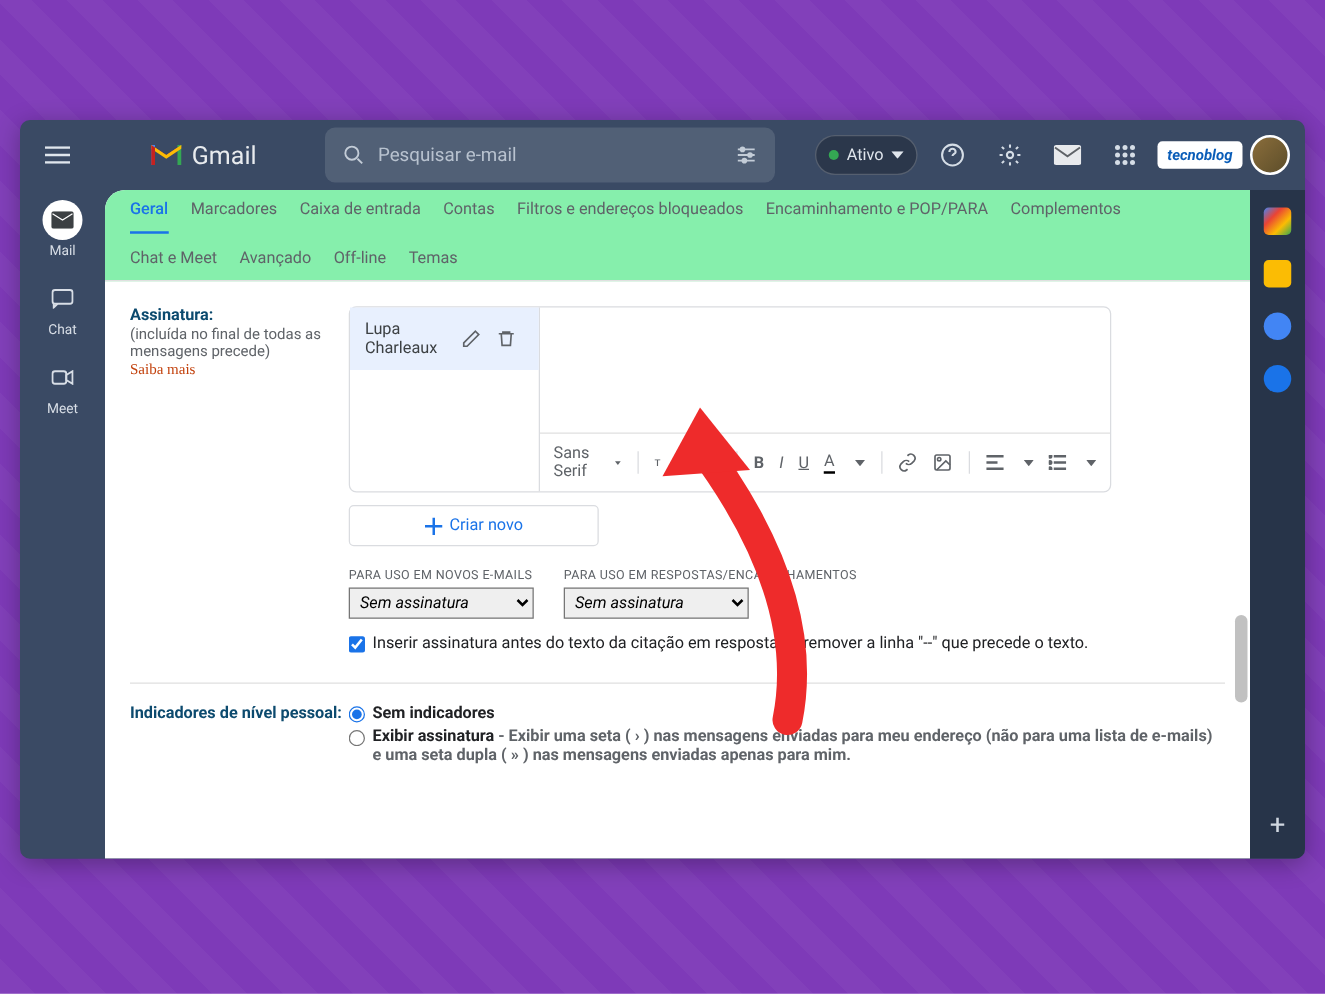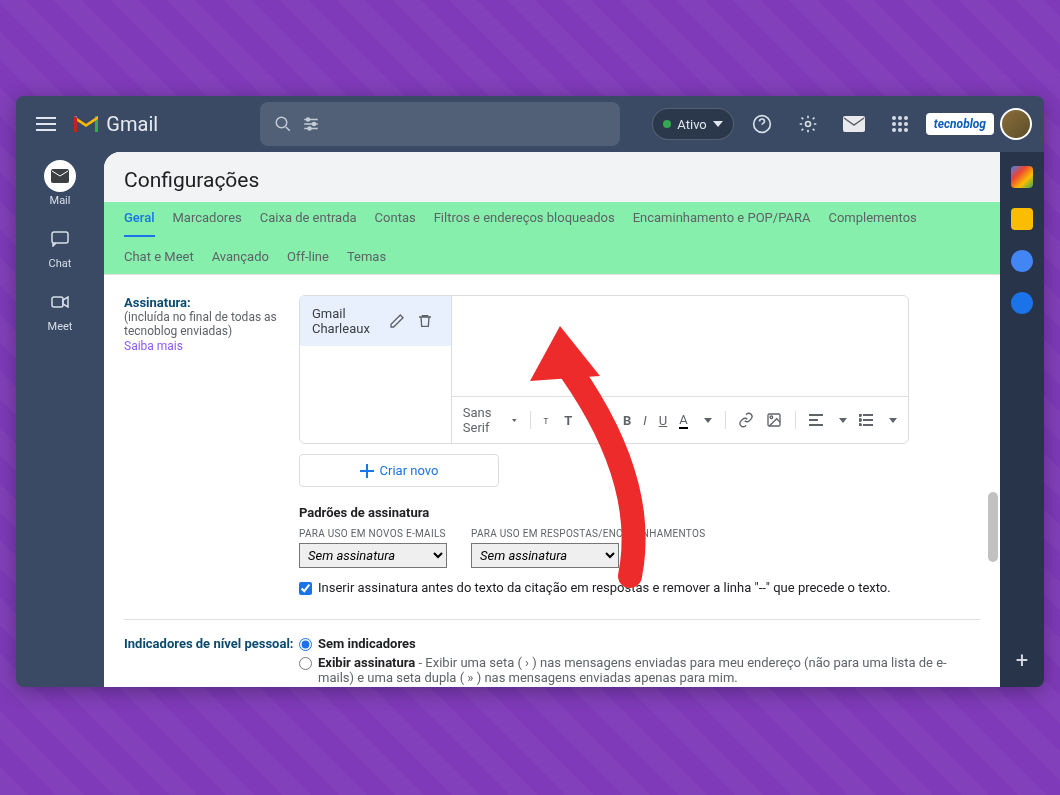--- a/index.html
+++ b/index.html
@@ -1,50 +1,50 @@
 <!DOCTYPE html>
 <html><head>
 <meta charset="utf-8">
 <style>
 * { margin: 0; padding: 0; box-sizing: border-box; font-family: 'Google Sans', Roboto, Arial, sans-serif; }
 body { background: #7e3ab8; width: 1060px; height: 795px; overflow: hidden; position: relative; }
 .bg-pattern { position: absolute; inset: 0; background: repeating-linear-gradient(45deg, rgba(255,255,255,0.03) 0 20px, transparent 20px 40px); }
 .window { position: absolute; top: 96px; left: 16px; right: 16px; bottom: 108px; background: #3a4a64; border-radius: 8px; overflow: hidden; display: flex; flex-direction: column; box-shadow: 0 4px 20px rgba(0,0,0,0.3); }
 .topbar { height: 56px; display: flex; align-items: center; padding: 0 12px; gap: 8px; }
 .hamburger { width: 48px; height: 48px; display: flex; align-items: center; justify-content: center; color: #e0e6ed; cursor: pointer; border-radius: 50%; }
-.logo-area { display: flex; align-items: center; gap: 6px; min-width: 180px; }
+.logo-area { display: flex; align-items: center; gap: 6px; min-width: 180px; justify-content: center; }
 .gmail-icon { width: 28px; height: 22px; position: relative; }
 .gmail-icon svg { width: 100%; height: 100%; }
 .gmail-text { color: #e8ebee; font-size: 20px; font-weight: 400; }
 .search-box { flex: 0 0 360px; height: 44px; background: rgba(255,255,255,0.12); border-radius: 8px; display: flex; align-items: center; padding: 0 14px; gap: 10px; }
 .search-box input { flex: 1; background: none; border: none; outline: none; color: #e0e6ed; font-size: 15px; }
 .search-box input::placeholder { color: #b8c2cf; }
 .search-icon, .tune-icon { color: #c3ccd7; display:flex; align-items:center; }
 .status-chip { margin-left: 24px; height: 32px; background: rgba(0,0,0,0.25); border: 1px solid rgba(255,255,255,0.2); border-radius: 16px; display: flex; align-items: center; padding: 0 10px; gap: 6px; color: #e0e6ed; font-size: 13px; cursor:pointer; }
 .status-dot { width: 8px; height: 8px; border-radius: 50%; background: #34a853; }
 .top-icons { margin-left: auto; display: flex; align-items: center; gap: 6px; }
 .top-icon-btn { width: 40px; height: 40px; display: flex; align-items: center; justify-content: center; color: #d5dde6; cursor: pointer; border-radius: 50%; }
 .brand-pill { background: #fff; color: #0a5db8; font-weight: 700; font-size: 12px; padding: 4px 8px; border-radius: 4px; font-style: italic; }
 .avatar { width: 32px; height: 32px; border-radius: 50%; background: linear-gradient(135deg,#8a6d3b,#5d4e2a); border: 2px solid #fff; }
 .main-row { flex: 1; display: flex; overflow: hidden; }
-.leftrail { width: 88px; display: flex; flex-direction: column; align-items: center; padding-top: 8px; gap: 16px; }
+.leftrail { width: 68px; display: flex; flex-direction: column; align-items: center; padding-top: 8px; gap: 16px; }
 .rail-item { display: flex; flex-direction: column; align-items: center; gap: 2px; color: #d8dee6; font-size: 11px; cursor:pointer; }
 .rail-icon { width: 32px; height: 32px; border-radius: 16px; display: flex; align-items: center; justify-content: center; }
 .rail-icon.active { background: #fff; color: #3c4043; }
 .content { flex: 1; background: #fff; border-top-left-radius: 16px; display: flex; flex-direction: column; overflow: hidden; position:relative; }
 .settings-title { padding: 16px 20px 10px; font-size: 21px; color: #202124; background:#f1f3f4; border-top-left-radius:16px; }
 .tabs { display: flex; flex-wrap: wrap; padding: 0 20px; border-bottom: 1px solid #e0e0e0; gap: 4px 18px; font-size: 13px; background:#86efac; }
 .tab { padding: 8px 0 10px; color: #5f6368; cursor: pointer; }
 .tab.active { color: #1a73e8; border-bottom: 2px solid #1a73e8; font-weight: 500; }
 .settings-body { flex: 1; overflow-y: auto; padding: 14px 20px; font-size: 13px; color: #202124; }
 .setting-row { display: flex; padding: 6px 0 14px; }
 .setting-label { width: 175px; flex-shrink: 0; }
 .setting-label .title { font-weight: 700; color: #0c4a6e; }
 .setting-label .sub { color: #5f6368; font-size: 12px; }
-.setting-label a { color: #8b5cf6; text-decoration: none; font-size: 12px; }
+.setting-label a { color: #c2410c; text-decoration: none; font-size: 12px; font-family: Liberation Serif, serif; }
 .setting-value { flex: 1; }
 .sig-panel { border: 1px solid #dadce0; border-radius: 6px; display: flex; width: 610px; }
 .sig-list { width: 200px; border-right: 1px solid #dadce0; }
 .sig-item { display: flex; align-items: center; padding: 10px 12px; background: #e8f0fe; font-size: 13px; }
 .sig-item-name { flex: 1; color: #3c4043; }
 .sig-item-btn { width: 28px; height: 28px; display: flex; align-items: center; justify-content: center; color: #5f6368; cursor: pointer; }
 .sig-editor { flex: 1; display: flex; flex-direction: column; }
 .sig-canvas { flex: 1; min-height: 100px; }
 .sig-toolbar-outer { padding: 6px 8px; border-top: 1px solid #e0e0e0; }
 .sig-toolbar { display: flex; align-items: center; gap: 6px; color: #5f6368; font-size: 13px; }
@@ -54,21 +54,21 @@
 .defaults { margin-top: 18px; }
 .defaults-title { font-weight: 700; margin-bottom: 8px; }
 .defaults-row { display: flex; gap: 24px; }
 .defaults-col label { display: block; font-size: 10px; color: #5f6368; text-transform: uppercase; margin-bottom: 4px; letter-spacing: .3px; }
 .defaults-col select { width: 148px; padding: 3px 4px; font-size: 13px; border: 1px solid #767676; background:#efefef;font-style:italic; }
 .checkbox-row { margin-top: 12px; display: flex; align-items: flex-start; gap: 6px; }
 .checkbox-row input { margin-top: 2px; accent-color:#1a73e8; }
 .radio-row { display: flex; align-items: flex-start; gap: 6px; margin-bottom: 4px; }
 .radio-row input { margin-top: 2px; accent-color:#1a73e8; }
 .radio-row .opt-title { font-weight: 700; }
-.radio-row .opt-desc { color: #5f6368; }
+.radio-row .opt-desc { color: #5f6368; font-weight: bold; }
 .section-hr { border-top: 1px solid #e0e0e0; margin: 10px 0; }
 .rightrail { width: 44px; background: #273449; display: flex; flex-direction: column; align-items: center; padding-top: 14px; gap: 20px; }
 .rr-item { width: 22px; height: 22px; border-radius: 4px; cursor:pointer; }
 .rr-plus { color: #d0d7e0; font-size: 22px; margin-top: auto; margin-bottom: 14px; cursor:pointer; }
 .scroll-indicator { position: absolute; right: 2px; top: 340px; width: 10px; height: 70px; background: #c1c1c1; border-radius: 5px; }
 .annotation-arrow { position: absolute; top: 296px; left: 500px; pointer-events: none; z-index: 100; }
 svg { display: block; }
 </style>
 </head>
 <body>
@@ -94,20 +94,21 @@
       </span>
       <span class="gmail-text">Gmail</span>
     </div>
     <div class="search-box">
       <span class="search-icon">
         <svg width="18" height="18" viewBox="0 0 24 24" fill="none" stroke="#c3ccd7" stroke-width="2">
             <circle cx="10" cy="10" r="7"></circle>
             <path d="M21 21l-5-5"></path>
           </svg>
       </span>
+      <input type="text" placeholder="Pesquisar e-mail" style="">
       <span class="tune-icon">
         <svg width="18" height="18" viewBox="0 0 24 24" fill="none" stroke="#c3ccd7" stroke-width="2">
             <path d="M3 6h18M3 12h18M3 18h18"></path>
             <circle cx="8" cy="6" r="2" fill="#c3ccd7"></circle>
             <circle cx="16" cy="12" r="2" fill="#c3ccd7"></circle>
             <circle cx="10" cy="18" r="2" fill="#c3ccd7"></circle>
           </svg>
       </span>
     </div>
     <div class="status-chip">
@@ -179,47 +180,46 @@
             <svg width="18" height="12" viewBox="0 0 18 12" fill="none" stroke="#d8dee6" stroke-width="1.5">
               <rect x="1" y="1" width="11" height="10" rx="2"></rect>
               <path d="M12 4l5-3v10l-5-3z"></path>
             </svg>
           </span>
         <span>Meet</span>
       </div>
     </div>
 
     <div class="content">
-      <div class="settings-title">Configurações</div>
       <div class="tabs">
         <span class="tab active">Geral</span>
         <span class="tab">Marcadores</span>
         <span class="tab">Caixa de entrada</span>
         <span class="tab">Contas</span>
         <span class="tab">Filtros e endereços bloqueados</span>
         <span class="tab">Encaminhamento e POP/PARA</span>
         <span class="tab">Complementos</span>
         <span class="tab">Chat e Meet</span>
         <span class="tab">Avançado</span>
         <span class="tab">Off-line</span>
         <span class="tab">Temas</span>
       </div>
 
       <div class="settings-body">
         <div class="setting-row">
           <div class="setting-label">
             <div class="title">Assinatura:</div>
-            <div class="sub">(incluída no final de todas as tecnoblog enviadas)</div>
+            <div class="sub">(incluída no final de todas as mensagens precede)</div>
             <a href="#">Saiba mais</a>
           </div>
           <div class="setting-value">
             <div class="sig-panel">
               <div class="sig-list">
                 <div class="sig-item">
-                  <span class="sig-item-name">Gmail Charleaux</span>
+                  <span class="sig-item-name">Lupa Charleaux</span>
                   <span class="sig-item-btn">
                       <svg width="16" height="16" viewBox="0 0 24 24" fill="none" stroke="#5f6368" stroke-width="2">
                         <path d="M17 3l4 4L7 21H3v-4z"></path>
                       </svg>
                     </span>
                   <span class="sig-item-btn">
                       <svg width="16" height="16" viewBox="0 0 24 24" fill="none" stroke="#5f6368" stroke-width="2">
                         <path d="M3 6h18M8 6V4h8v2M6 6l1 14h10l1-14"></path>
                       </svg>
                     </span>
@@ -296,21 +296,20 @@
                 </div>
               </div>
             </div>
             <div class="create-new">
               <svg width="14" height="14" viewBox="0 0 14 14" stroke="#1a73e8" stroke-width="2">
                   <path d="M7 0v14M0 7h14"></path>
                 </svg>
               <span>Criar novo</span>
             </div>
             <div class="defaults">
-              <div class="defaults-title">Padrões de assinatura</div>
               <div class="defaults-row">
                 <div class="defaults-col">
                   <label>PARA USO EM NOVOS E-MAILS</label>
                   <select><option>Sem assinatura</option></select>
                 </div>
                 <div class="defaults-col">
                   <label>PARA USO EM RESPOSTAS/ENCAMINHAMENTOS</label>
                   <select><option>Sem assinatura</option></select>
                 </div>
               </div>

